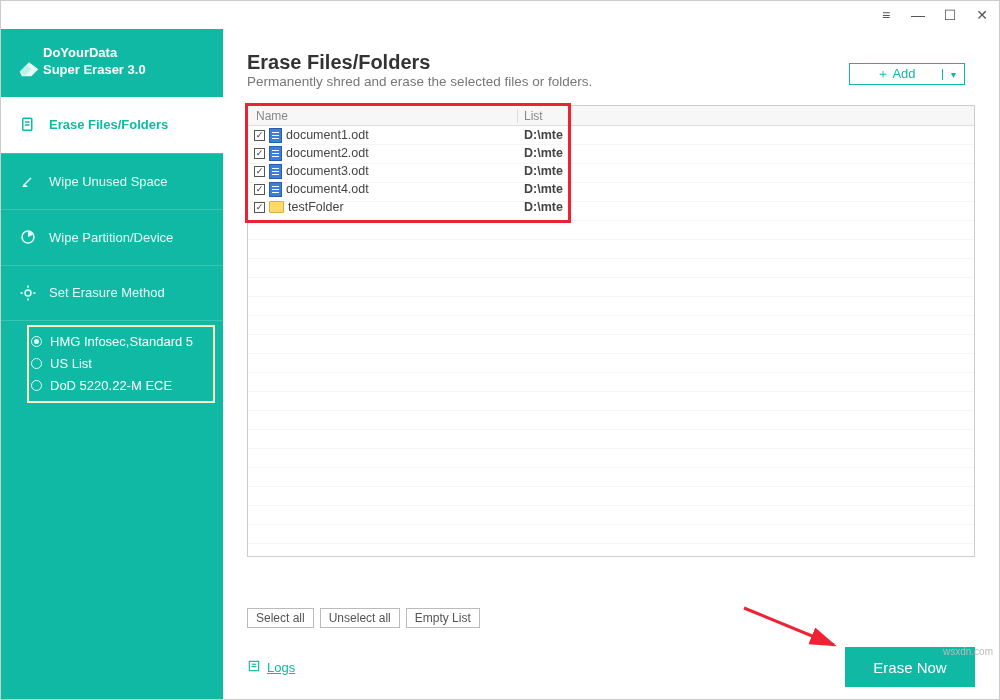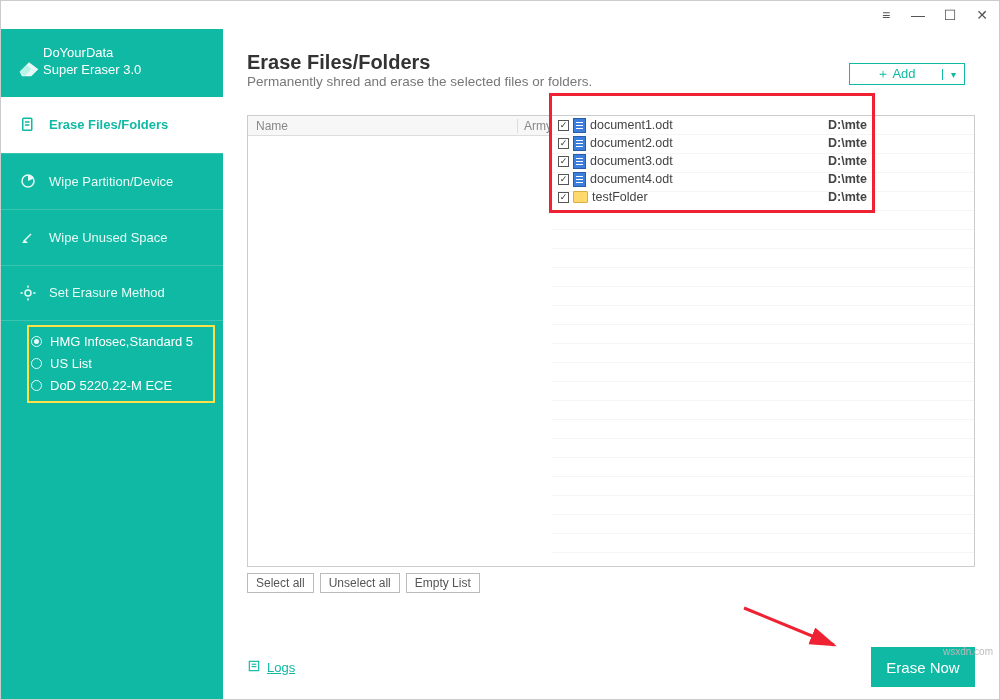--- a/index.html
+++ b/index.html
@@ -2,53 +2,53 @@
 <html><head>
 <meta charset="utf-8">
 <style>
   * { box-sizing: border-box; margin: 0; padding: 0; font-family: "Segoe UI", Arial, sans-serif; }
   body { background: #fff; }
   .window { width: 1000px; height: 700px; border: 1px solid #ccc; display: flex; flex-direction: column; position: relative; }
   .titlebar { height: 28px; display: flex; justify-content: flex-end; align-items: center; padding: 0 8px; gap: 14px; font-size: 14px; color: #555; }
   .titlebar .btn { width: 18px; height: 18px; display: flex; align-items: center; justify-content: center; cursor: default; }
   .body { flex: 1; display: flex; overflow: hidden; }
   .sidebar { width: 222px; background: #0fb9a3; color: #fff; display: flex; flex-direction: column; font-size: 13px; }
-  .brand { display: flex; align-items: center; gap: 10px; padding: 16px 14px 18px 14px; }
+  .brand { display: flex; align-items: center; gap: 10px; padding: 16px 14px 18px 14px; font-weight: bold; }
   .brand-text { line-height: 1.3; font-size: 13px; }
   .nav-item { display: flex; align-items: center; gap: 12px; height: 56px; padding: 0 18px; border-top: 1px solid rgba(255,255,255,0.18); cursor: pointer; color: #e7fbf7; }
   .nav-item.active { background: #fff; color: #0fb9a3; font-weight: 600; border-top: none; }
   .nav-icon { width: 18px; height: 18px; display: inline-block; }
   .method-row { display: flex; align-items: center; gap: 8px; height: 22px; cursor: pointer; }
   .radio { width: 11px; height: 11px; border: 1.5px solid #e7fbf7; border-radius: 50%; display: inline-flex; align-items: center; justify-content: center; }
   .radio.checked::after { content: ""; width: 5px; height: 5px; background: #e7fbf7; border-radius: 50%; }
-  .methods-box { border: 2px solid #fde047; padding: 4px 6px 4px 2px; margin: 4px 8px 0 26px; text-align: right; }
+  .methods-box { border: 2px solid #fef9c3; padding: 4px 6px 4px 2px; margin: 4px 8px 0 26px; text-align: right; }
   .main { flex: 1; display: flex; flex-direction: column; padding: 22px 24px 12px 24px; position: relative; }
   .main h1 { font-size: 20px; font-weight: 600; color: #333; }
   .sub { color: #777; font-size: 13.5px; }
   .add-btn { position: absolute; top: 34px; right: 34px; width: 116px; height: 22px; border: 1px solid #0fb9a3; color: #0fb9a3; background:#fff; display: flex; align-items: center; cursor: pointer; font-size: 13px; }
   .add-btn .plus { flex:1; text-align:center; }
   .add-btn .dd { width:22px; border-left:1px solid #0fb9a3; text-align:center; font-size:10px; }
-  .table-wrap { margin-top: 26px; border: 1px solid #ccc; height: 452px; display:flex; flex-direction:row; }
+  .table-wrap { margin-top: 16px; border: 1px solid #ccc; height: 452px; display:flex; flex-direction:column; }
   .thead { display:flex; background:#f7f7f7; border-bottom:1px solid #ddd; font-size:12px; color:#888; height:20px; align-items:center; }
   .col-name { width: 270px; padding-left: 8px; border-right:1px solid #ddd; }
   .col-path { flex:1; padding-left: 6px; }
   .rows { position:relative; flex:1; background: repeating-linear-gradient(#fff, #fff 18px, #f5f5f5 18px, #f5f5f5 19px); }
   .row { display:flex; align-items:center; height:18px; font-size:12.5px; color:#444; }
   .row .c1 { width:270px; display:flex; align-items:center; gap:4px; padding-left:6px; }
   .row .c2 { flex:1; padding-left:6px;font-weight:bold; }
   .chk { width:11px; height:11px; border:1px solid #555; display:inline-flex; align-items:center; justify-content:center; font-size:9px; color:#333; background:#fff; }
   .ficon { width:13px; height:15px; background:#3b7edb; border:1px solid #2a5ca8; position:relative; }
   .ficon::after{content:"";position:absolute;left:2px;right:2px;top:3px;bottom:3px;background:repeating-linear-gradient(#fff,#fff 1px,transparent 1px,transparent 3px);}
   .dicon { width:15px; height:12px; background:#ffd96b; border:1px solid #d6b13c; border-radius:1px; }
   .redbox { position:absolute; border:3px solid #e23; pointer-events:none; }
   .list-btns { margin-top:6px; display:flex; gap:6px; }
-  .list-btns button { font-size:12px; padding:2px 8px; border:1px solid #bbb; background:#fff; color:#555; cursor:pointer; }
+  .list-btns button { font-size:12px; padding:2px 8px; border:1px solid #bbb; background:#fff; color:#555; cursor:pointer;margin-top:45px; }
   .footer { margin-top:auto; display:flex; align-items:center; justify-content:space-between; padding-top:16px; }
   .logs { color:#0fb9a3; font-size:13px; display:flex; align-items:center; gap:6px; cursor:pointer;text-decoration:underline; }
-  .erase-btn { background:#0fb9a3; color:#fff; border:none; width:104px; height:40px; font-size:15px; cursor:pointer; }
+  .erase-btn { background:#0fb9a3; color:#fff; border:none; width:130px; height:40px; font-size:15px; cursor:pointer; }
   .arrow { position:absolute; right:150px; bottom:46px; pointer-events:none; }
   .watermark { position:absolute; right:6px; bottom:42px; font-size:10px; color:#bbb; }
 </style>
 </head>
 <body>
 
 <div class="window">
   <div class="titlebar">
     <span class="btn">≡</span>
     <span class="btn">—</span>
@@ -76,34 +76,34 @@
               <rect x="5" y="3" width="12" height="16" rx="1" fill="none" stroke="#0fb9a3" stroke-width="2"></rect>
               <line x1="8" y1="8" x2="14" y2="8" stroke="#0fb9a3" stroke-width="2"></line>
               <line x1="8" y1="12" x2="14" y2="12" stroke="#0fb9a3" stroke-width="2"></line>
             </svg>
         </span>
         <span>Erase Files/Folders</span>
       </div>
       <div class="nav-item">
         <span class="nav-icon">
           <svg viewBox="0 0 24 24" width="18" height="18">
+              <line x1="6" y1="18" x2="16" y2="8" stroke="#e7fbf7" stroke-width="2"></line>
+              <path d="M4 20 L8 16 L12 20 Z" fill="#e7fbf7"></path>
+            </svg>
+        </span>
+        <span>Wipe Unused Space</span>
+      </div>
+      <div class="nav-item">
+        <span class="nav-icon">
+          <svg viewBox="0 0 24 24" width="18" height="18">
               <circle cx="12" cy="12" r="8" fill="none" stroke="#e7fbf7" stroke-width="2"></circle>
               <path d="M12 12 L12 4 A8 8 0 0 1 19 9 Z" fill="#e7fbf7"></path>
             </svg>
         </span>
         <span>Wipe Partition/Device</span>
-      </div>
-      <div class="nav-item">
-        <span class="nav-icon">
-          <svg viewBox="0 0 24 24" width="18" height="18">
-              <line x1="6" y1="18" x2="16" y2="8" stroke="#e7fbf7" stroke-width="2"></line>
-              <path d="M4 20 L8 16 L12 20 Z" fill="#e7fbf7"></path>
-            </svg>
-        </span>
-        <span>Wipe Unused Space</span>
       </div>
       <div class="nav-item" style="border-bottom:1px solid rgba(255,255,255,0.18);">
         <span class="nav-icon">
           <svg viewBox="0 0 24 24" width="18" height="18">
               <circle cx="12" cy="12" r="4" fill="none" stroke="#e7fbf7" stroke-width="2"></circle>
               <g stroke="#e7fbf7" stroke-width="2">
                 <line x1="12" y1="2" x2="12" y2="5"></line>
                 <line x1="12" y1="19" x2="12" y2="22"></line>
                 <line x1="2" y1="12" x2="5" y2="12"></line>
                 <line x1="19" y1="12" x2="22" y2="12"></line>
@@ -134,21 +134,21 @@
       <div class="sub">Permanently shred and erase the selected files or folders.</div>
 
       <div class="add-btn">
         <span class="plus">＋ <span>Add</span></span>
         <span class="dd">▾</span>
       </div>
 
       <div class="table-wrap">
         <div class="thead">
           <div class="col-name">Name</div>
-          <div class="col-path">Army</div>
+          <div class="col-path">List</div>
         </div>
         <div class="rows">
           <div class="redbox" style="left:-3px; top:-23px; width:326px; height:120px;"></div>
           <div id="rows-container">
               <div class="row">
                 <div class="c1">
                   <span class="chk">✓</span>
                   <span class="ficon"></span>
                   <span>document1.odt</span>
                 </div>

